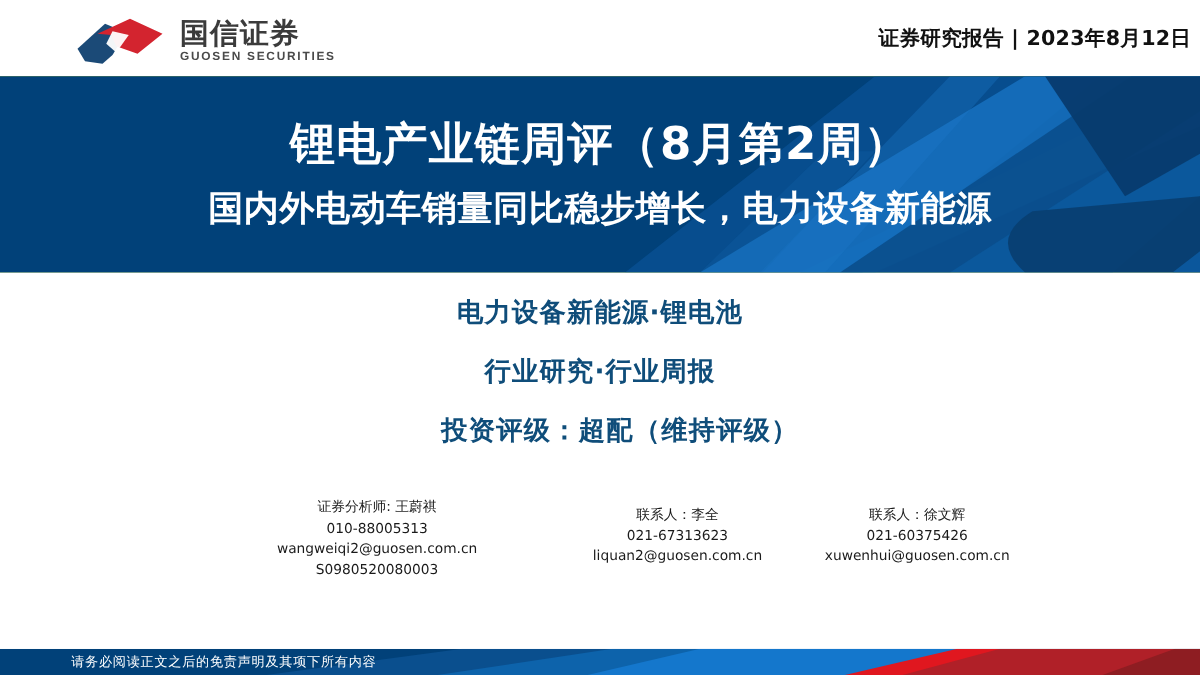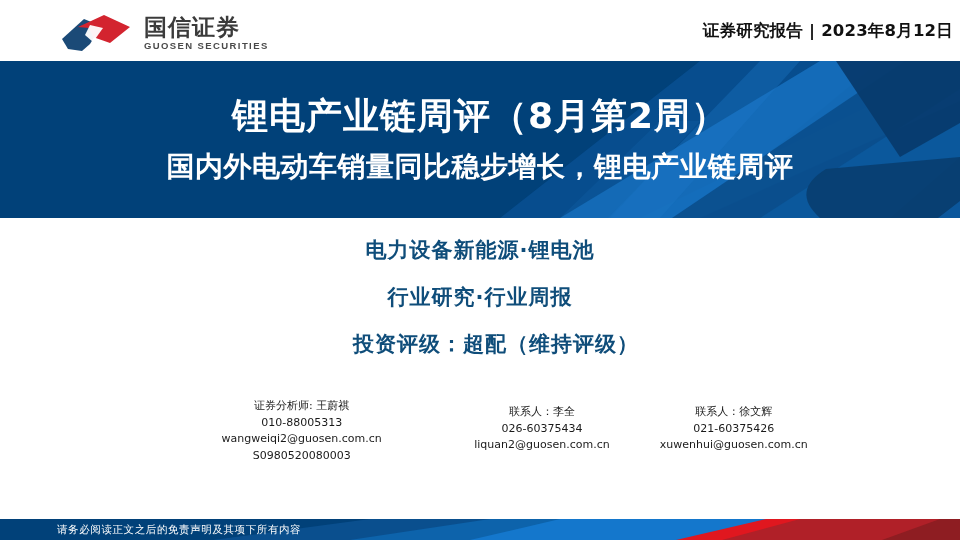--- a/index.html
+++ b/index.html
@@ -223,42 +223,42 @@
 
         <polygon points="608,157 760,0 800,0 660,157" fill="#1c79c9" opacity="0.35"></polygon>
 
         <polygon points="560,157 660,60 700,60 610,157" fill="#1467b0" opacity="0.25"></polygon>
 
         <polygon points="938,157 960,140 960,157" fill="#0d5ea6" opacity="0.8"></polygon>
       </svg>
     </div>
     <div class="banner-titles">
       <div class="banner-title">锂电产业链周评（8月第2周）</div>
-      <div class="banner-subtitle">国内外电动车销量同比稳步增长，锂电产业链周评</div>
+      <div class="banner-subtitle">国内外电动车销量同比稳步增长，电力设备新能源</div>
     </div>
   </div>
 
   <div class="info-block">
     <div class="info-line">电力设备新能源·锂电池</div>
     <div class="info-line">行业研究·行业周报</div>
     <div class="info-line">投资评级：超配（维持评级）</div>
   </div>
 
   <div class="contacts">
 
     <div class="contact contact-1">
       <div>证券分析师: 王蔚祺</div>
       <div>010-88005313</div>
       <div>wangweiqi2@guosen.com.cn</div>
       <div>S0980520080003</div>
     </div>
 
     <div class="contact contact-2">
       <div>联系人：李全</div>
-      <div>026-60375434</div>
+      <div>021-67313623</div>
       <div>liquan2@guosen.com.cn</div>
     </div>
 
     <div class="contact contact-3">
       <div>联系人：徐文辉</div>
       <div>021-60375426</div>
       <div>xuwenhui@guosen.com.cn</div>
     </div>
   </div>
 

